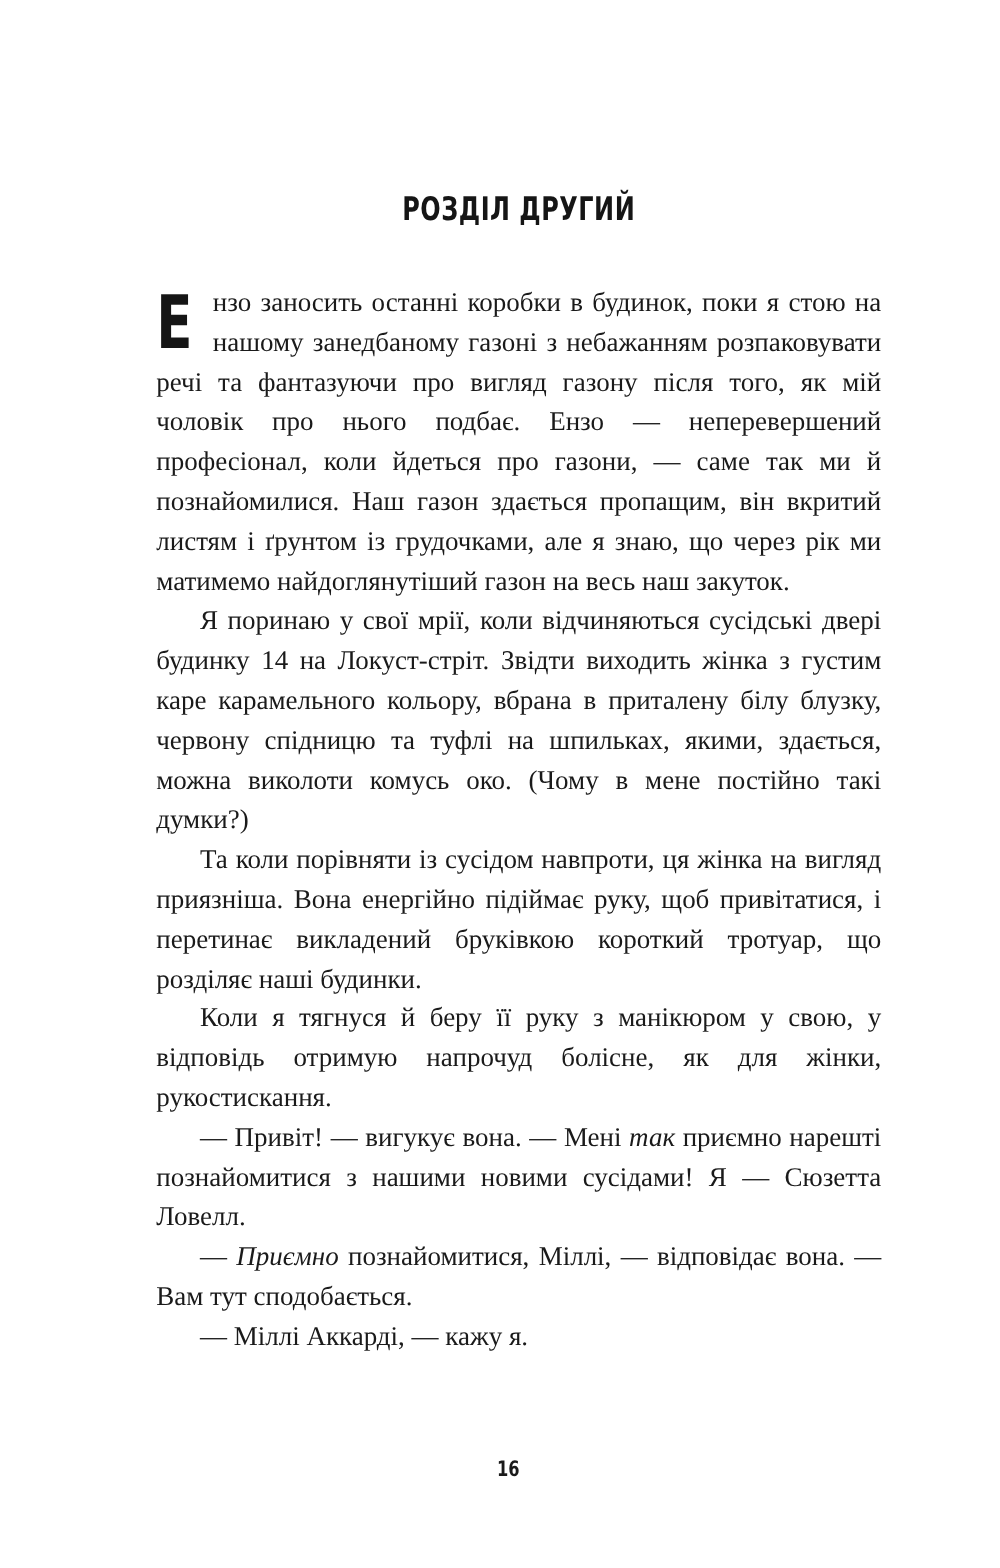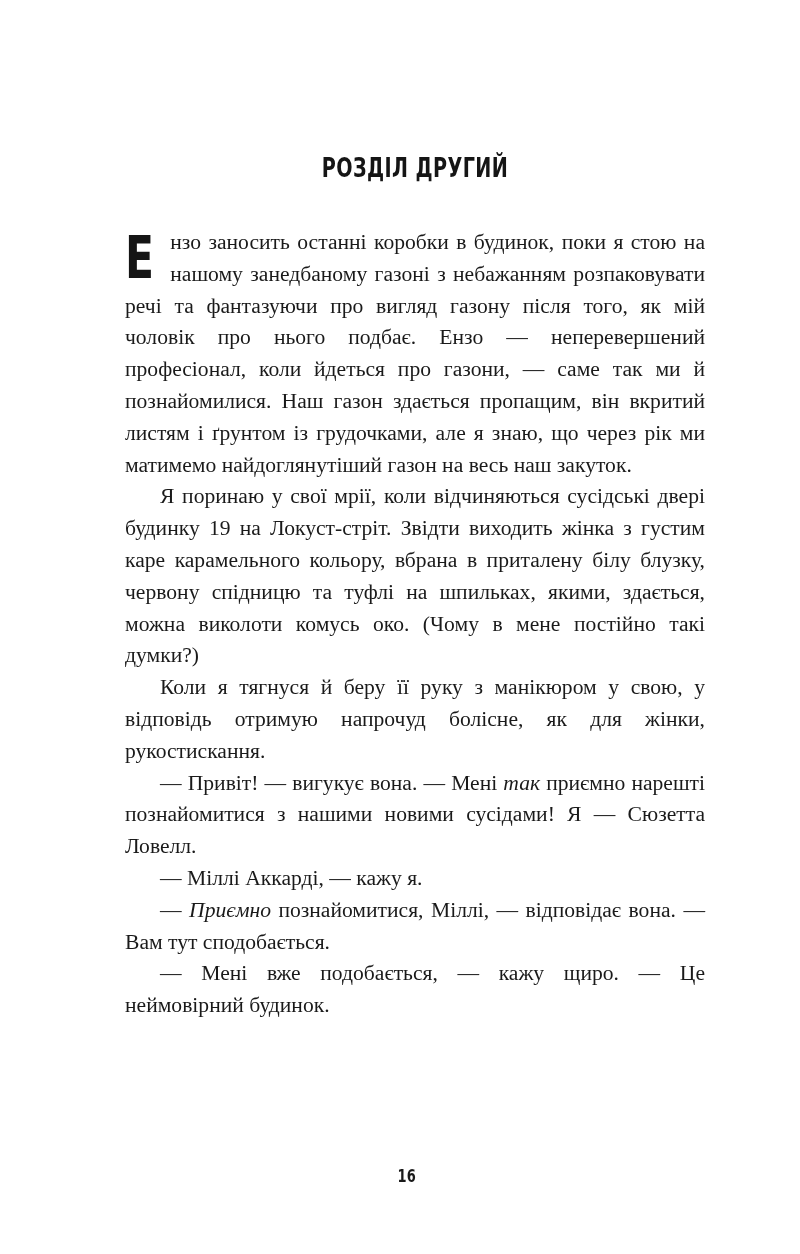--- a/index.html
+++ b/index.html
@@ -102,26 +102,26 @@
 <div class="page">
 
   <div class="content">
 
     <h1 class="chapter-title">РОЗДІЛ ДРУГИЙ</h1>
 
     <div class="body-text">
       <span class="dropcap">Е</span>
       <div id="paragraphs">
           <p class="first"><span>нзо заносить останні коробки в будинок, поки я стою на нашому занедбаному газоні з небажанням розпаковувати речі та фантазуючи про вигляд газону після того, як мій чоловік про нього подбає. Ензо — неперевершений професіонал, коли йдеться про газони, — саме так ми й познайомилися. Наш газон здається пропащим, він вкритий листям і ґрунтом із грудочками, але я знаю, що через рік ми матимемо найдоглянутіший газон на весь наш закуток.</span></p>
-          <p><span>Я поринаю у свої мрії, коли відчиняються сусідські двері будинку 19 на Локуст-стріт. Звідти виходить жінка з густим каре карамельного кольору, вбрана в приталену білу блузку, червону спідницю та туфлі на шпильках, якими, здається, можна виколоти комусь око. (Чому в мене постійно такі думки?)</span></p>
+          <p><span>Я поринаю у свої мрії, коли відчиняються сусідські двері будинку 14 на Локуст-стріт. Звідти виходить жінка з густим каре карамельного кольору, вбрана в приталену білу блузку, червону спідницю та туфлі на шпильках, якими, здається, можна виколоти комусь око. (Чому в мене постійно такі думки?)</span></p>
+          <p><span>Та коли порівняти із сусідом навпроти, ця жінка на вигляд приязніша. Вона енергійно підіймає руку, щоб привітатися, і перетинає викладений бруківкою короткий тротуар, що розділяє наші будинки.</span></p>
           <p><span>Коли я тягнуся й беру її руку з манікюром у свою, у відповідь отримую напрочуд болісне, як для жінки, рукостискання.</span></p>
           <p><span>— Привіт! — вигукує вона. — Мені </span><em>так</em><span> приємно нарешті познайомитися з нашими новими сусідами! Я — Сюзетта Ловелл.</span></p>
+          <p><span>— </span><em>Приємно</em><span> познайомитися, Міллі, — відповідає вона. — Вам тут сподобається.</span></p>
           <p><span>— Міллі Аккарді, — кажу я.</span></p>
-          <p><span>— </span><em>Приємно</em><span> познайомитися, Міллі, — відповідає вона. — Вам тут сподобається.</span></p>
-          <p><span>— Мені вже подобається, — кажу щиро. — Це неймовірний будинок.</span></p>
         </div>
     </div>
 
   </div>
 
   <div class="page-number">
     <span>16</span>
   </div>
 
 </div>

